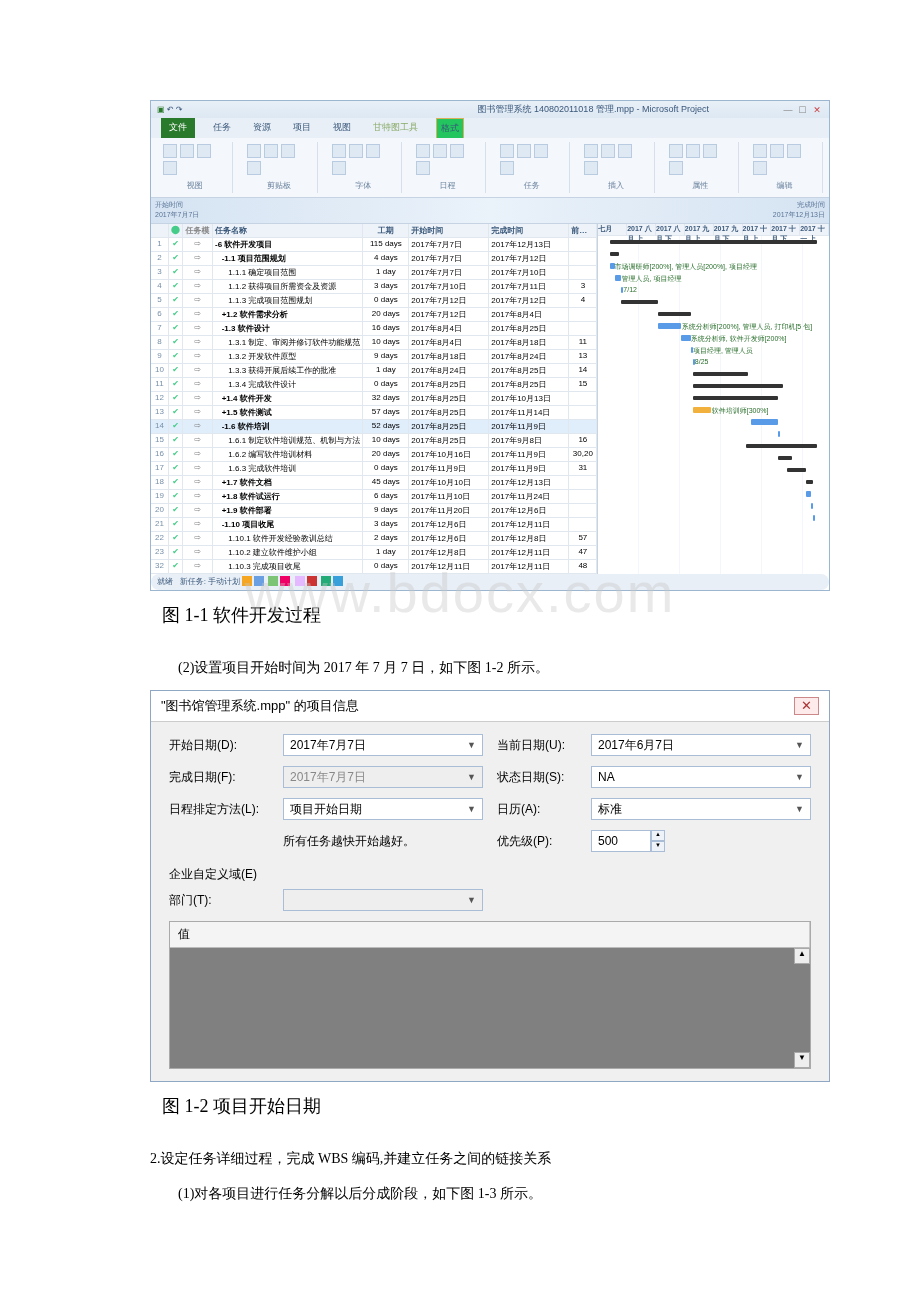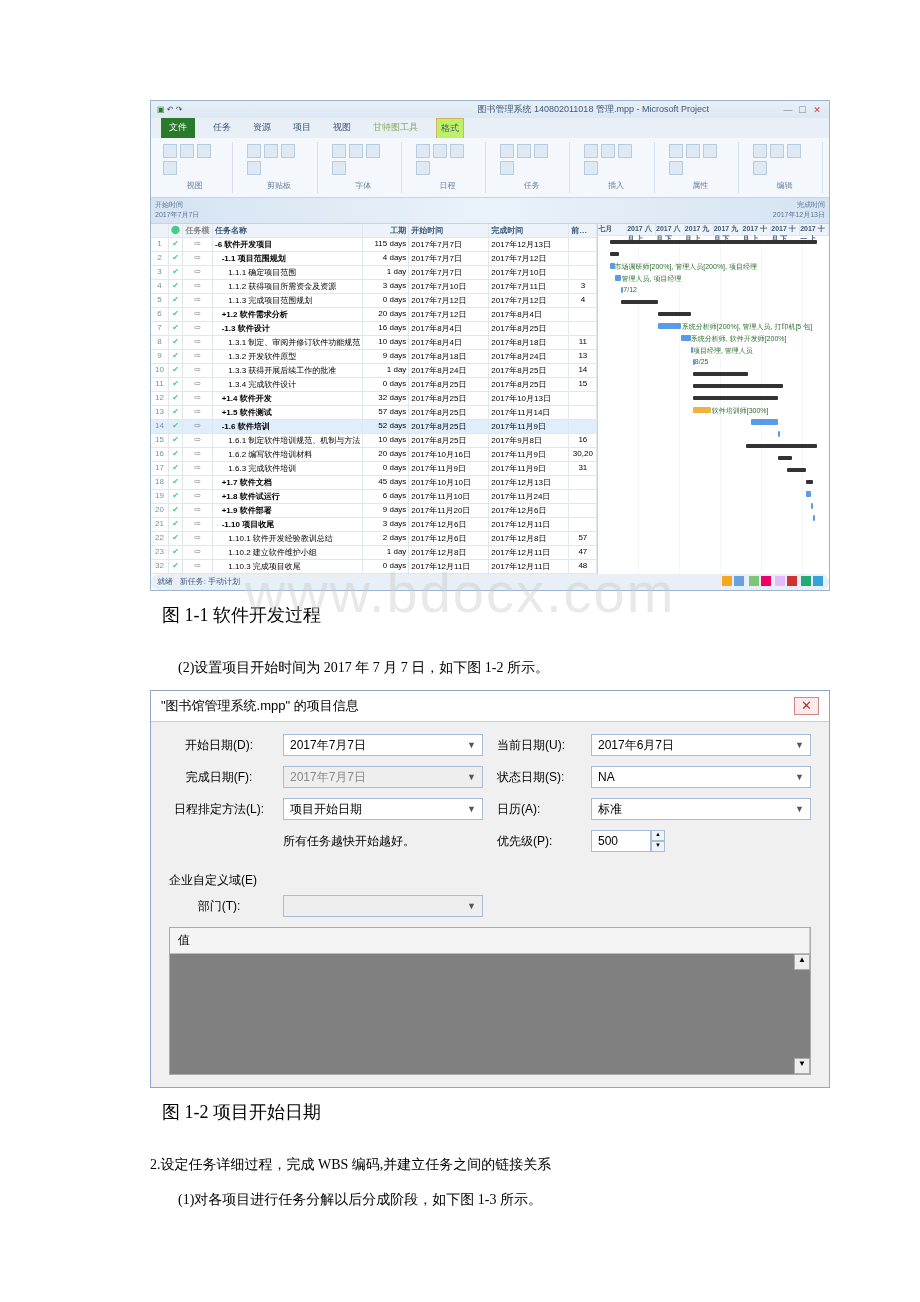--- a/index.html
+++ b/index.html
@@ -41,21 +41,21 @@
   .proj-titlebar .center { flex: 1; text-align: center; font-size: 9px; }
   .proj-titlebar .right { flex: 0 0 60px; text-align: right; }
   .wbtn { display:inline-block; width:12px; text-align:center; color:#888; }
   .ribbon-tabs {
     display:flex; gap:14px; padding: 0 10px;
     background:#e8eff7;
     font-size: 9px; color:#3a587a;
   }
   .ribbon-tabs span { padding:3px 4px; }
   .ribbon-tabs .file { background:#2a7a2c; color:#fff; padding:3px 8px; }
-  .ribbon-tabs .active { background:#bef264; border:1px solid #d8b25a; border-bottom:none; }
+  .ribbon-tabs .active { background:#22c55e; border:1px solid #d8b25a; border-bottom:none; }
   .ribbon {
     display:flex; background:#f4f7fb; border-bottom:1px solid #c5d3e2;
     padding:4px 6px; gap:8px; height:60px; overflow:hidden;
   }
   .rgroup { border-right:1px solid #d7e0ea; padding:2px 6px; display:flex; flex-direction:column; justify-content:space-between; }
   .rgroup .icons { display:flex; gap:3px; flex-wrap:wrap; }
   .ricon { width:14px; height:14px; background:#dfe9f4; border:1px solid #b9cbe0; }
   .rgroup .glabel { font-size:8px; color:#6b84a0; text-align:center; }
   .timeline-strip {
     height:26px; background:linear-gradient(90deg,#d5e3f2,#eaf2fa,#d5e3f2);
@@ -66,33 +66,33 @@
   .grid-wrap { display:flex; min-height:240px; }
   .grid-left { flex:0 0 56%; border-right:1px solid #c5d3e2; }
   .grid-right { flex:1; background:repeating-linear-gradient(90deg,#fff,#fff 40px,#f3f7fb 40px,#f3f7fb 41px); position:relative; }
   .ghead, .grow { display:flex; border-bottom:1px solid #e0e7ef; font-size:8px; }
   .ghead { background:#eef3f9; color:#3a587a; font-weight:bold; }
   .gc { padding:1px 2px; border-right:1px solid #e0e7ef; overflow:hidden; white-space:nowrap; text-overflow:ellipsis; }
   .c-id { flex:0 0 18px; text-align:center; color:#7790aa; }
   .c-ind { flex:0 0 14px; text-align:center; color:#4c8; }
   .c-mode { flex:0 0 30px; text-align:center; color:#888; }
   .c-name { flex:1; }
-  .c-dur { flex:0 0 46px; text-align:right; }
+  .c-dur { flex:0 0 46px; text-align:center; }
   .c-start { flex:0 0 80px; }
   .c-end { flex:0 0 80px; }
   .c-pred { flex:0 0 28px; text-align:center; }
   .bold { font-weight:bold; }
   .selrow { background:#e0eefc; }
   .gantt-row { height:12px; position:relative; border-bottom:1px solid transparent; }
   .bar { position:absolute; height:6px; top:3px; border-radius:1px; }
   .bar-sum { background:#333; height:4px; top:4px; }
   .bar-task { background:#5a9be8; }
   .bar-sel { background:#f2b13c; }
   .bar-lab { position:absolute; left:102%; top:-1px; font-size:7px; white-space:nowrap; color:#2a6f2c; }
-  .proj-status { display:flex; justify-content:space-between; padding:2px 6px; background:#e8eff7; font-size:8px; color:#3a587a;border-radius:8px; }
+  .proj-status { display:flex; justify-content:flex-start; padding:2px 6px; background:#e8eff7; font-size:8px; color:#3a587a;border-radius:8px; }
   .status-icons span { display:inline-block; width:10px; height:10px; margin-left:2px; }
   
   .caption { margin:12px 0 28px 12px; font-size:18px; }
   .body-para { margin:8px 0 10px 0; text-indent:2em; font-size:14px; line-height:1.8; }
   .body-para.bold { font-weight:normal; text-indent:0; }
   
   .dlg {
     width: 680px;
     border:1px solid #8fa7c2;
     background:#f0f0f0;
@@ -100,35 +100,35 @@
     font-size: 12px;
     position:relative; z-index:2;
   }
   .dlg-title {
     background:#fff; padding:6px 10px; display:flex; justify-content:space-between;
     border-bottom:1px solid #ccc; font-size:13px;
   }
   .dlg-close { display:inline-block; padding:0 6px; border:1px solid #c88; color:#a33; background:#fdeaea; }
   .dlg-body { padding:12px 18px; }
   .form-row { display:flex; align-items:center; margin-bottom:10px; gap:14px; }
-  .form-row .lab { flex:0 0 100px;text-align:center; }
+  .form-row .lab { flex:0 0 100px; }
   .form-row .ctl { flex:0 0 200px; }
   .form-row .lab2 { flex:0 0 80px; }
   .form-row .ctl2 { flex:1; }
   .combo, .txt {
     display:flex; align-items:center; justify-content:space-between;
     background:#fff; border:1px solid #a9bed6; padding:3px 6px; height:22px;
   }
   .combo.disabled { background:#eee; color:#888; }
   .combo .arrow { color:#555; font-size:9px; }
   .spin { display:flex; align-items:center; }
   .spin .box { border:1px solid #a9bed6; background:#fff; width:60px; height:22px; display:flex; align-items:center; padding:0 6px; }
   .spin .ud { width:14px; height:22px; display:flex; flex-direction:column; }
   .spin .ud span { flex:1; border:1px solid #a9bed6; background:#eef3f9; font-size:6px; text-align:center; }
-  .subhead { margin:20px 0 6px; }
+  .subhead { margin:14px 0 6px; }
   .cftable {
     border:1px solid #aaa; background:#fff;
   }
   .cftable .cfhead { display:flex; background:#f4f4f4; border-bottom:1px solid #bbb; font-size:12px; }
   .cftable .cfhead div { padding:4px 8px; border-right:1px solid #ccc; }
   .cftable .cfbody { height:120px; background:#808080; position:relative; }
   .cf-scroll-up { position:absolute; right:0; top:0; width:16px; height:16px; background:#eee; border:1px solid #aaa; font-size:8px; text-align:center; }
   .cf-scroll-dn { position:absolute; right:0; bottom:0; width:16px; height:16px; background:#eee; border:1px solid #aaa; font-size:8px; text-align:center; }
   .dlg-buttons { padding:10px 14px; border-top:1px solid #ccc; display:flex; justify-content:space-between; align-items:center; }
   .btn {

